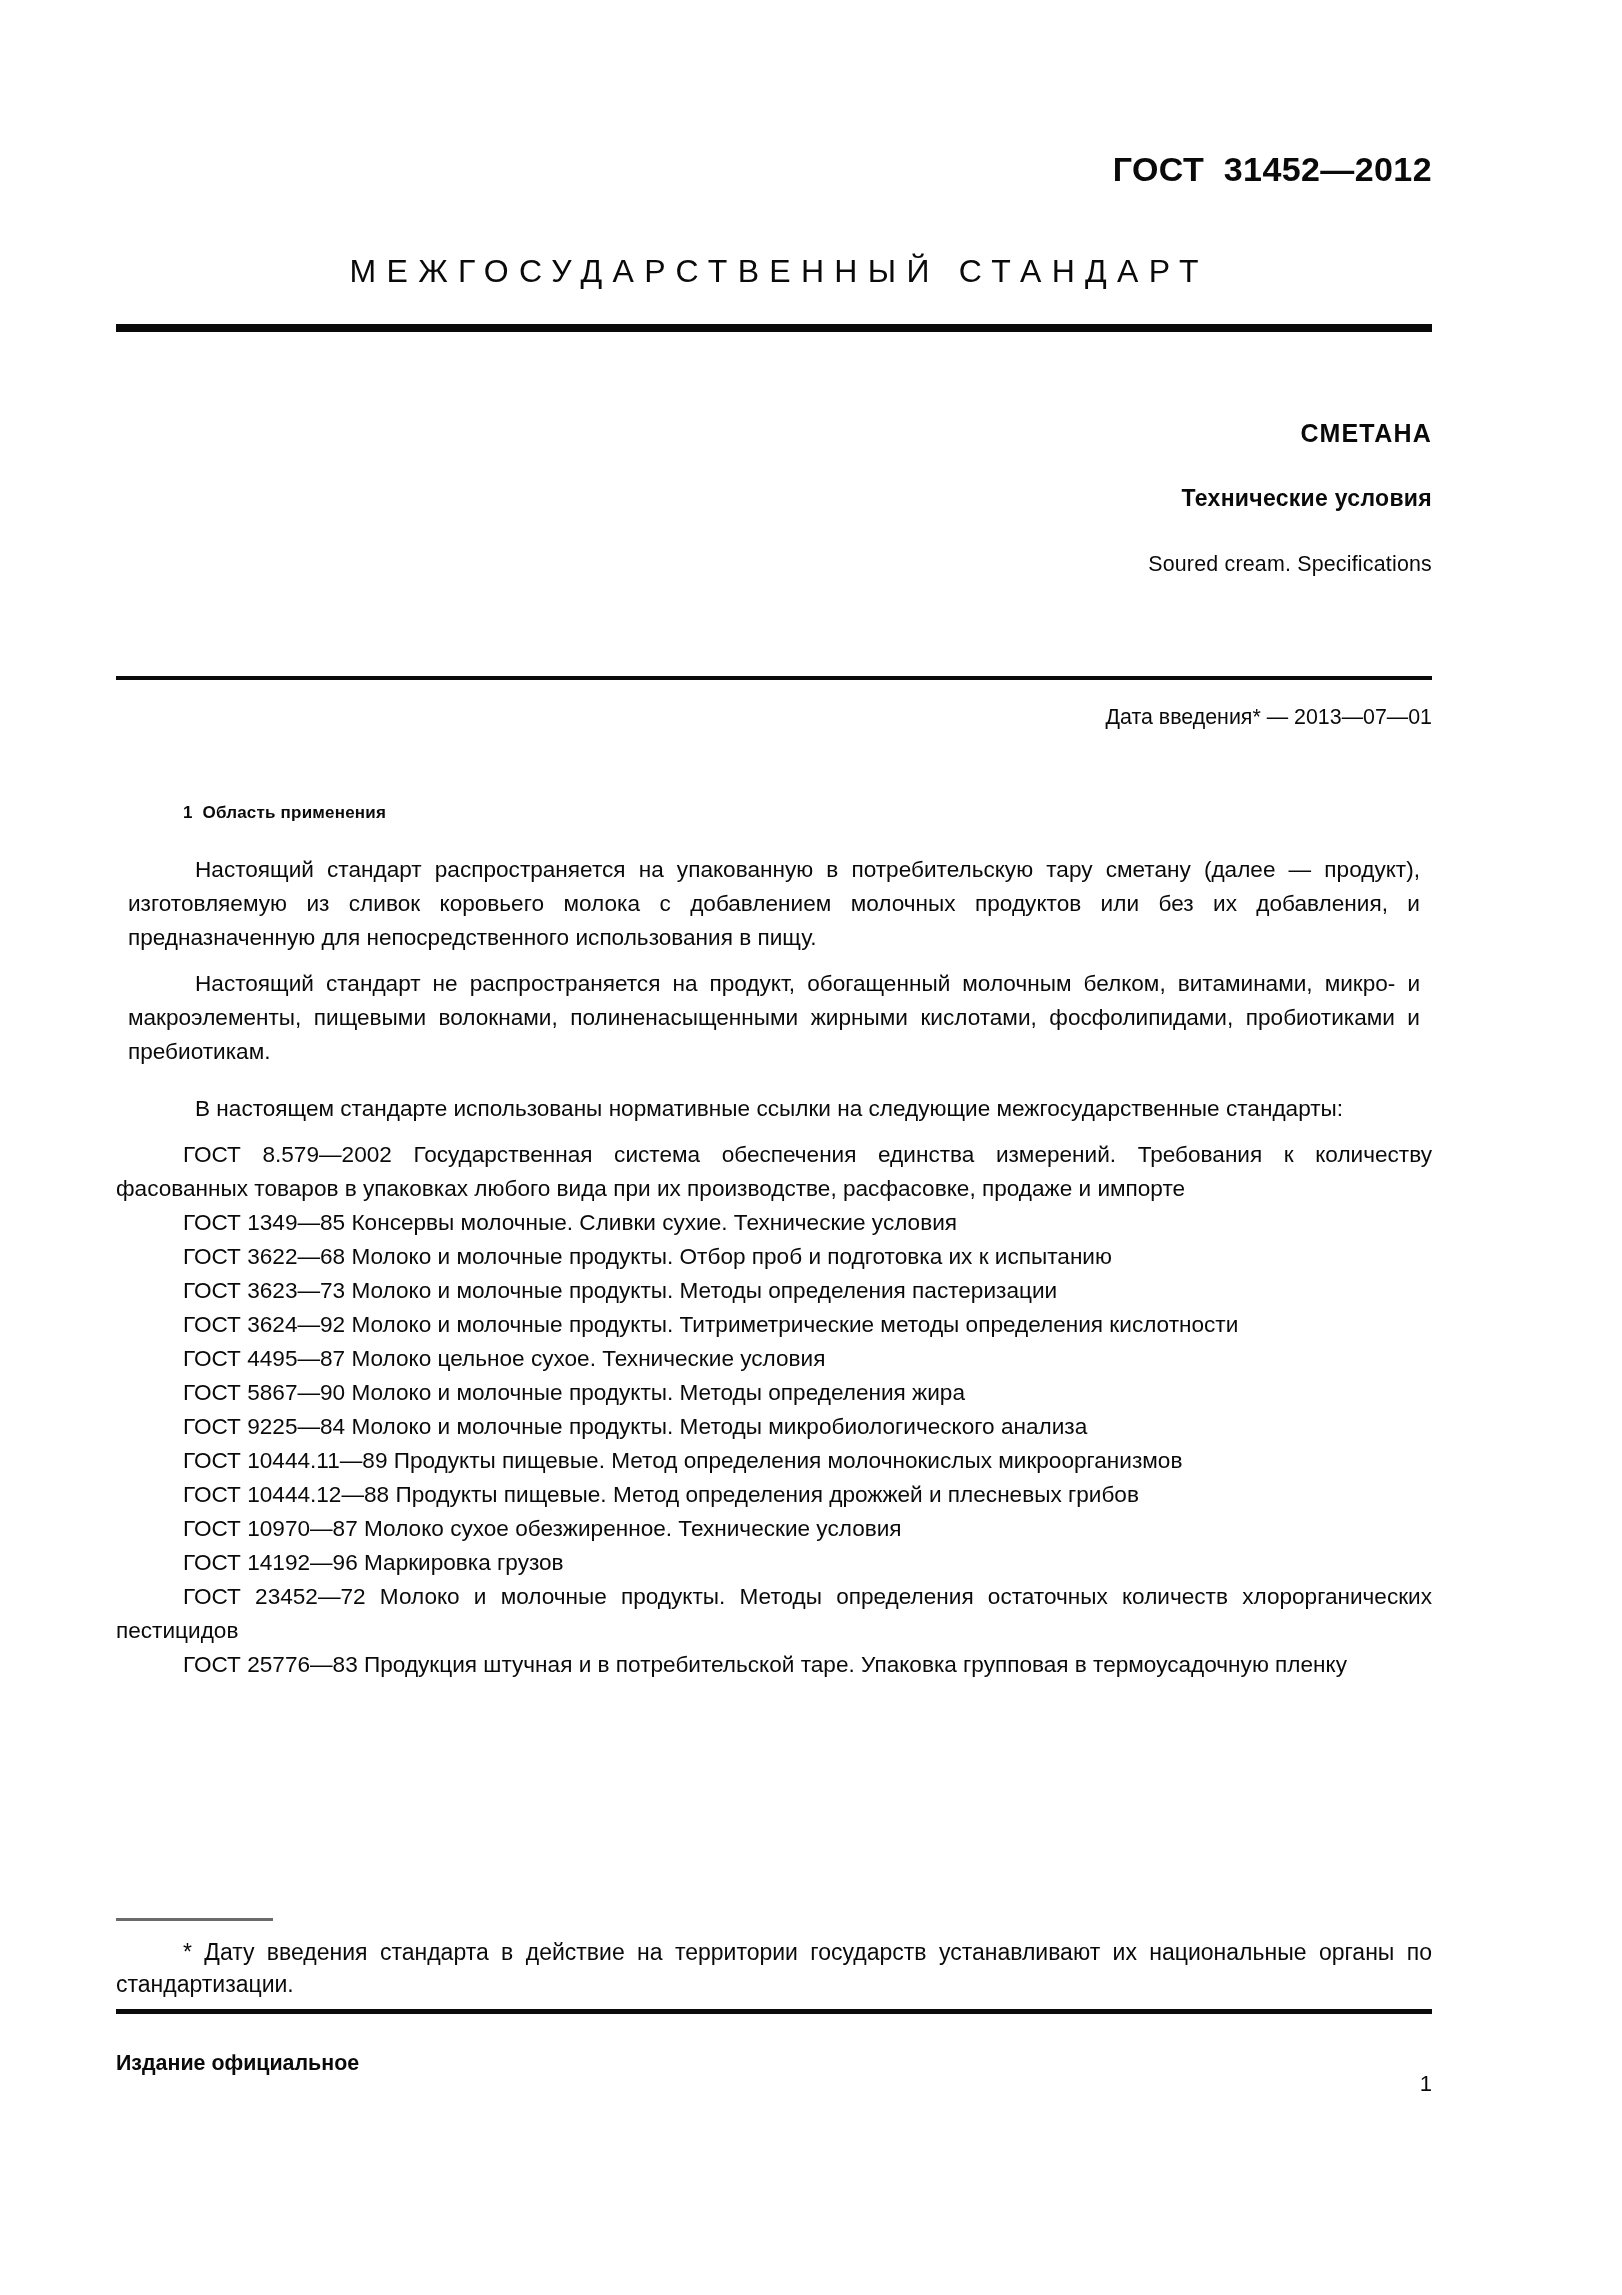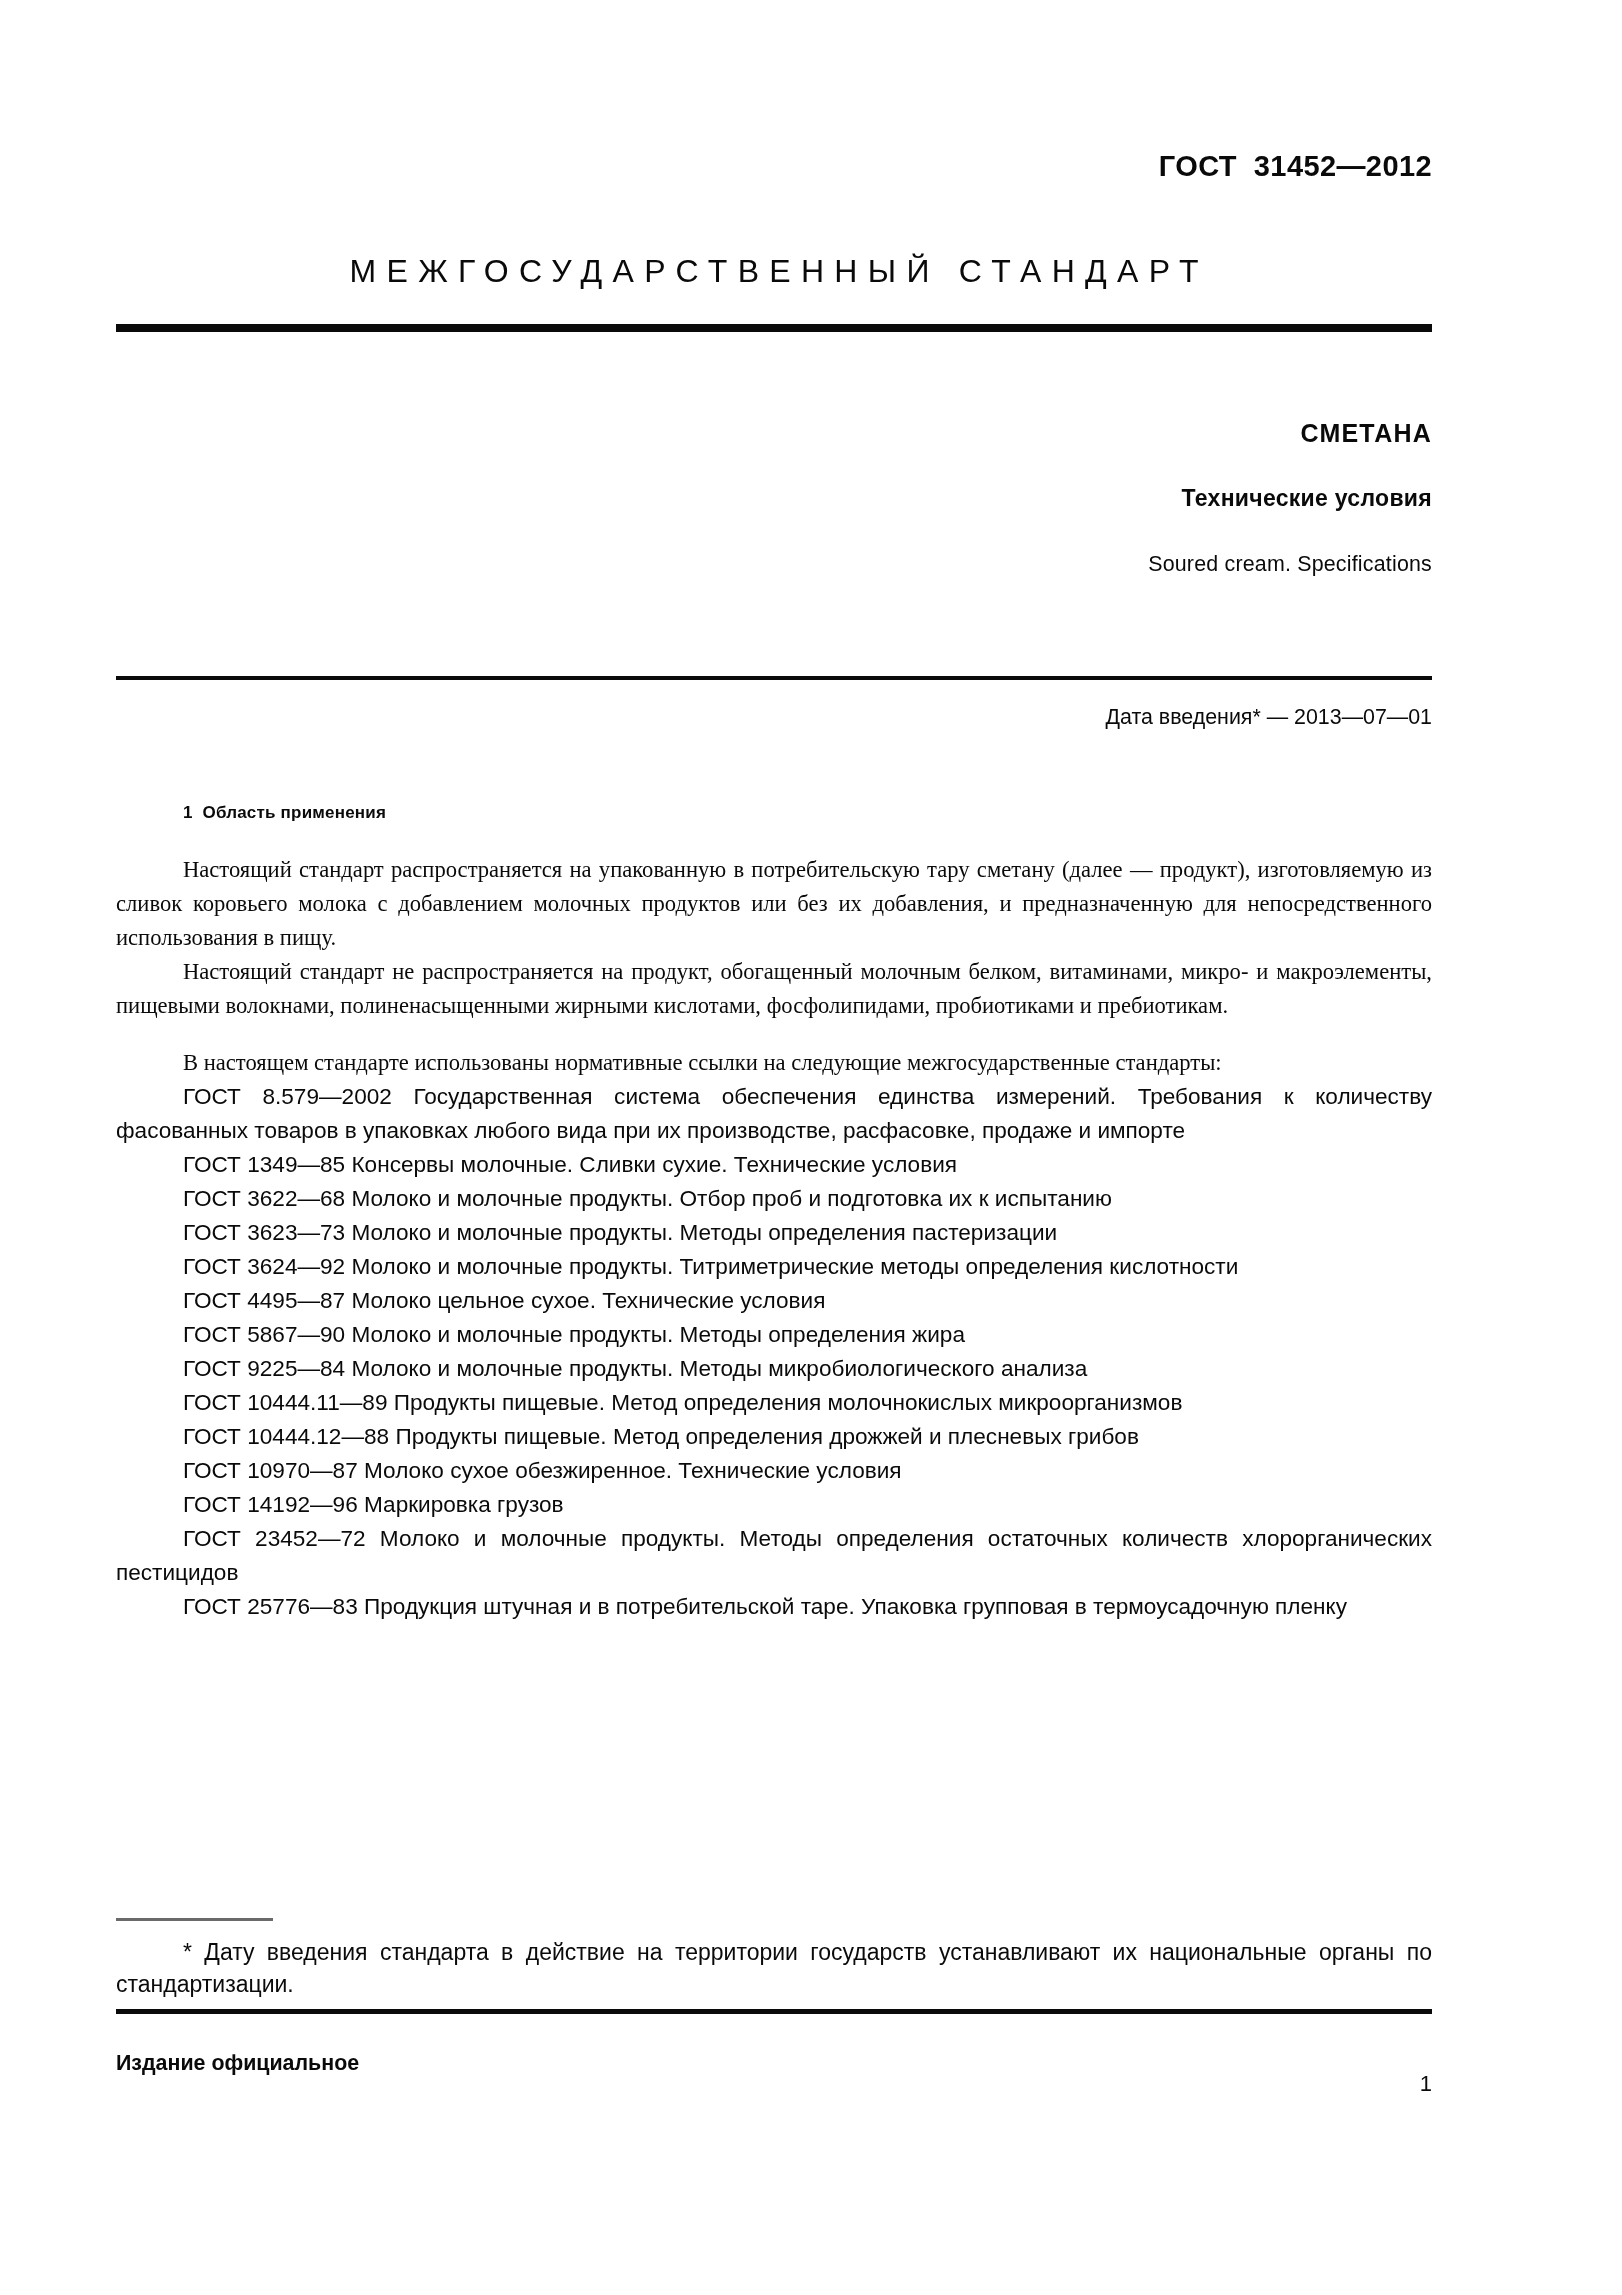--- a/index.html
+++ b/index.html
@@ -17,21 +17,21 @@
     font-family: "Liberation Sans", sans-serif;
     color: #0a0a0a;
     overflow: hidden;
   }
 
   
   .doc-number {
     position: absolute;
     top: 150px;
     right: 191px;
-    font-size: 29px;
+    font-size: 34px;
     font-weight: 700;
     letter-spacing: 0.4px;
     white-space: pre;
   }
 
   .std-band {
     position: absolute;
     top: 253px;
     left: 116px;
     width: 1316px;
@@ -112,26 +112,25 @@
     font-size: 17px;
     font-weight: 700;
     line-height: 34px;
     padding-left: 67px;
     letter-spacing: 0.2px;
     white-space: pre;
   }
   .sec-gap-before { margin-top: 34px; }
 
   p.para {
-    margin: 0;
+    margin: 12px;
     text-align: justify;
     text-justify: inter-word;
     text-indent: 67px;
     hyphens: manual;
-    font-family: Liberation Serif, serif;
   }
   p.para.first { margin-top: 23px; }
 
   
   ul.refs {
     list-style: none;
     margin: 0;
     padding: 0;
   }
   ul.refs li {

